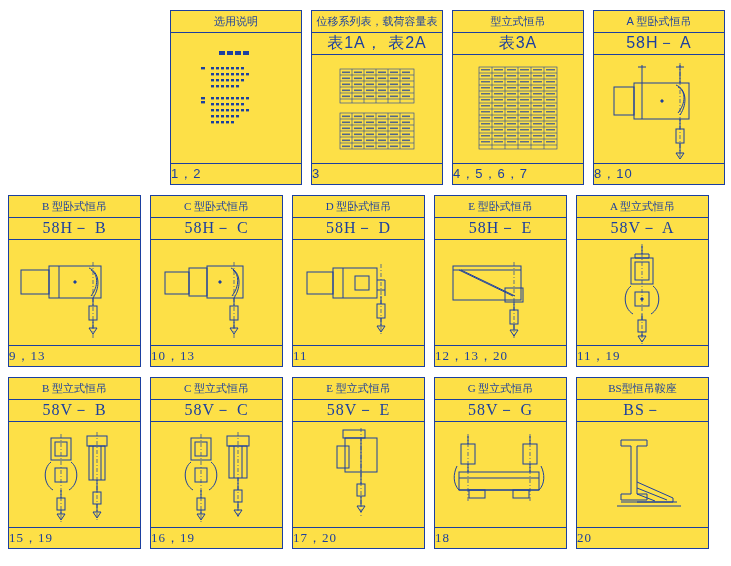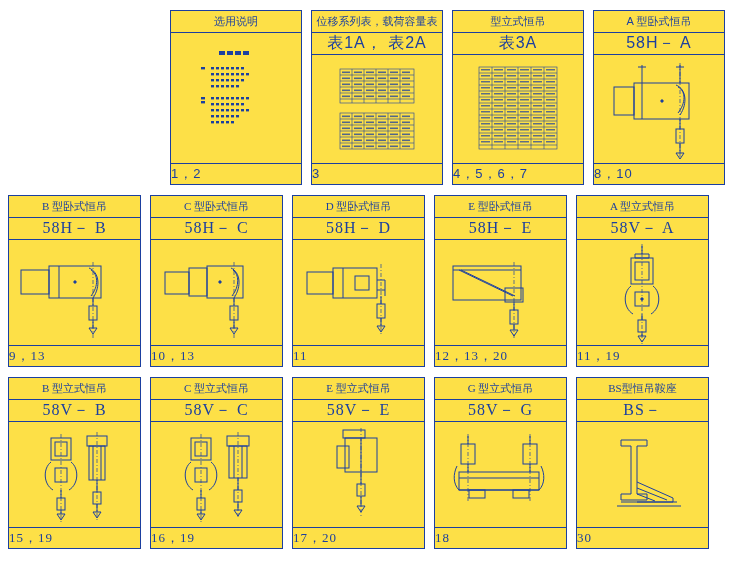--- a/index.html
+++ b/index.html
@@ -631,17 +631,17 @@
           <g class="st">
             <path d="M44 18 L70 18 L70 24 L60 24 L60 72 L70 72 L70 78 L44 78 L44 72 L54 72 L54 24 L44 24 Z"></path>
             <path d="M60 60 L96 76 L96 80 L60 80"></path>
             <line x1="60" y1="66" x2="90" y2="78"></line>
             <line x1="60" y1="72" x2="78" y2="79"></line>
             <line x1="44" y1="80" x2="100" y2="80"></line>
             <line x1="40" y1="84" x2="104" y2="84"></line>
           </g>
         </svg>
       </div>
-      <div class="ftr">30</div>
+      <div class="ftr">20</div>
     </div>
   </div>
 
 </div>
 
 </body></html>

